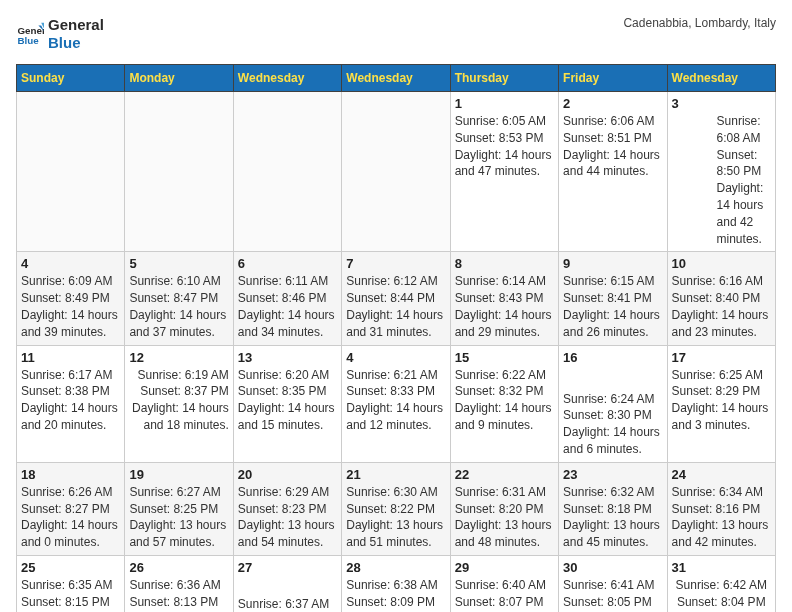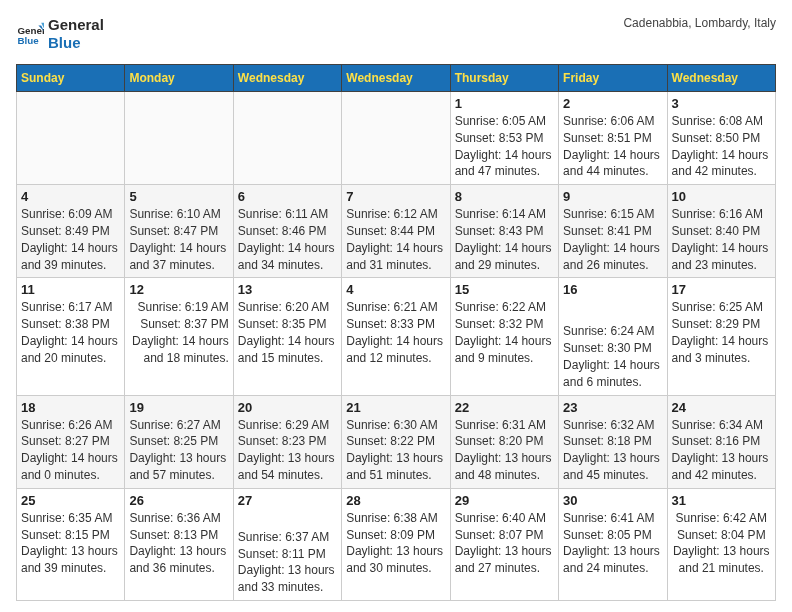--- a/index.html
+++ b/index.html
@@ -127,21 +127,21 @@
 Daylight: 14 hours and 47 minutes.</div>
         </td>
         <td>
           <span class="day-num">2</span>
           <div class="day-info" style="white-space: pre-line;">Sunrise: 6:06 AM
 Sunset: 8:51 PM
 Daylight: 14 hours and 44 minutes.</div>
         </td>
         <td>
           <span class="day-num">3</span>
-          <div class="day-info" style="white-space: pre-line;">Sunrise: 6:08 AM
+          <div class="day-info" style="white-space: pre-line; margin-left: 45px;">Sunrise: 6:08 AM
 Sunset: 8:50 PM
 Daylight: 14 hours and 42 minutes.</div>
         </td>
       </tr>
       <tr>
         <td>
           <span class="day-num">4</span>
           <div class="day-info" style="white-space: pre-line;">Sunrise: 6:09 AM
 Sunset: 8:49 PM
 Daylight: 14 hours and 39 minutes.</div>

